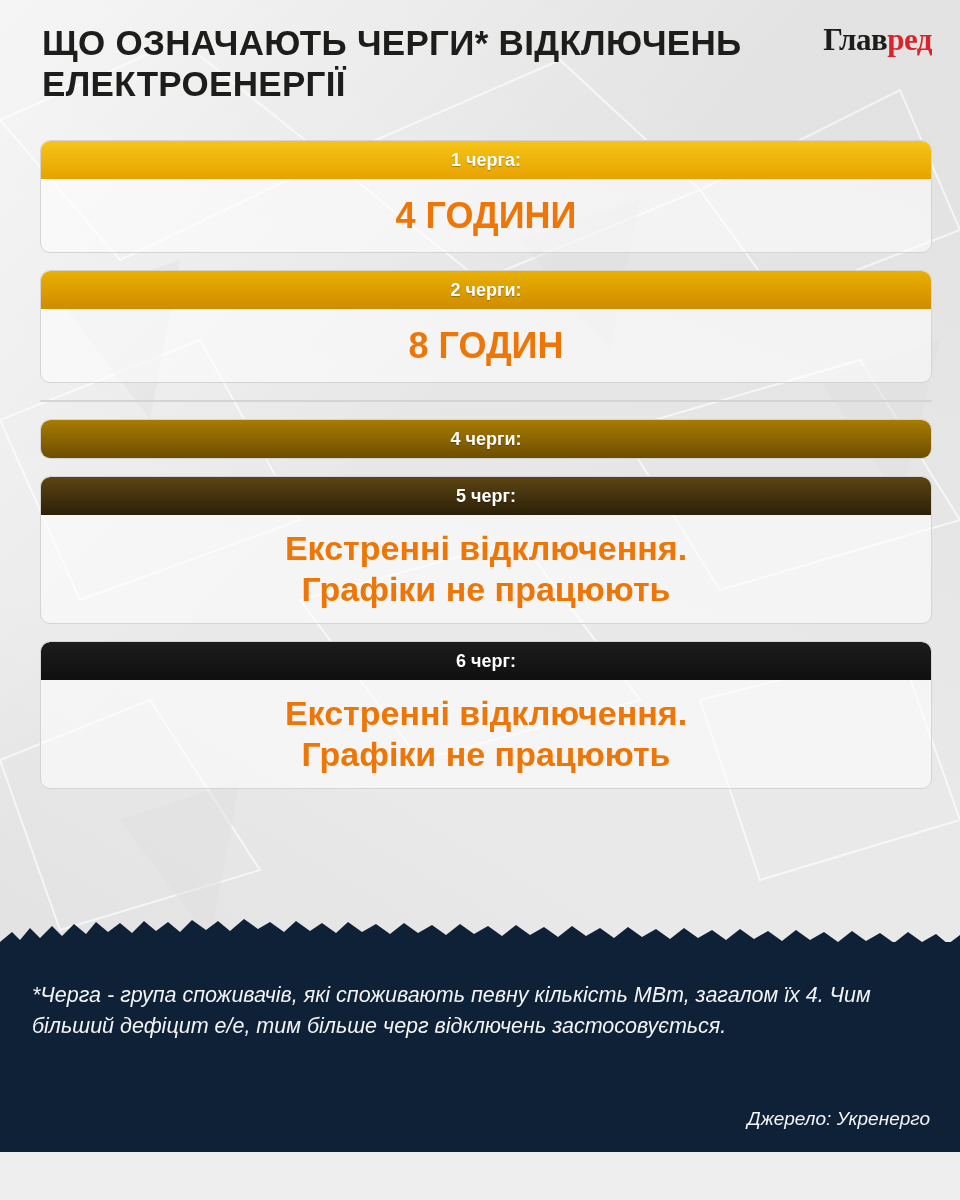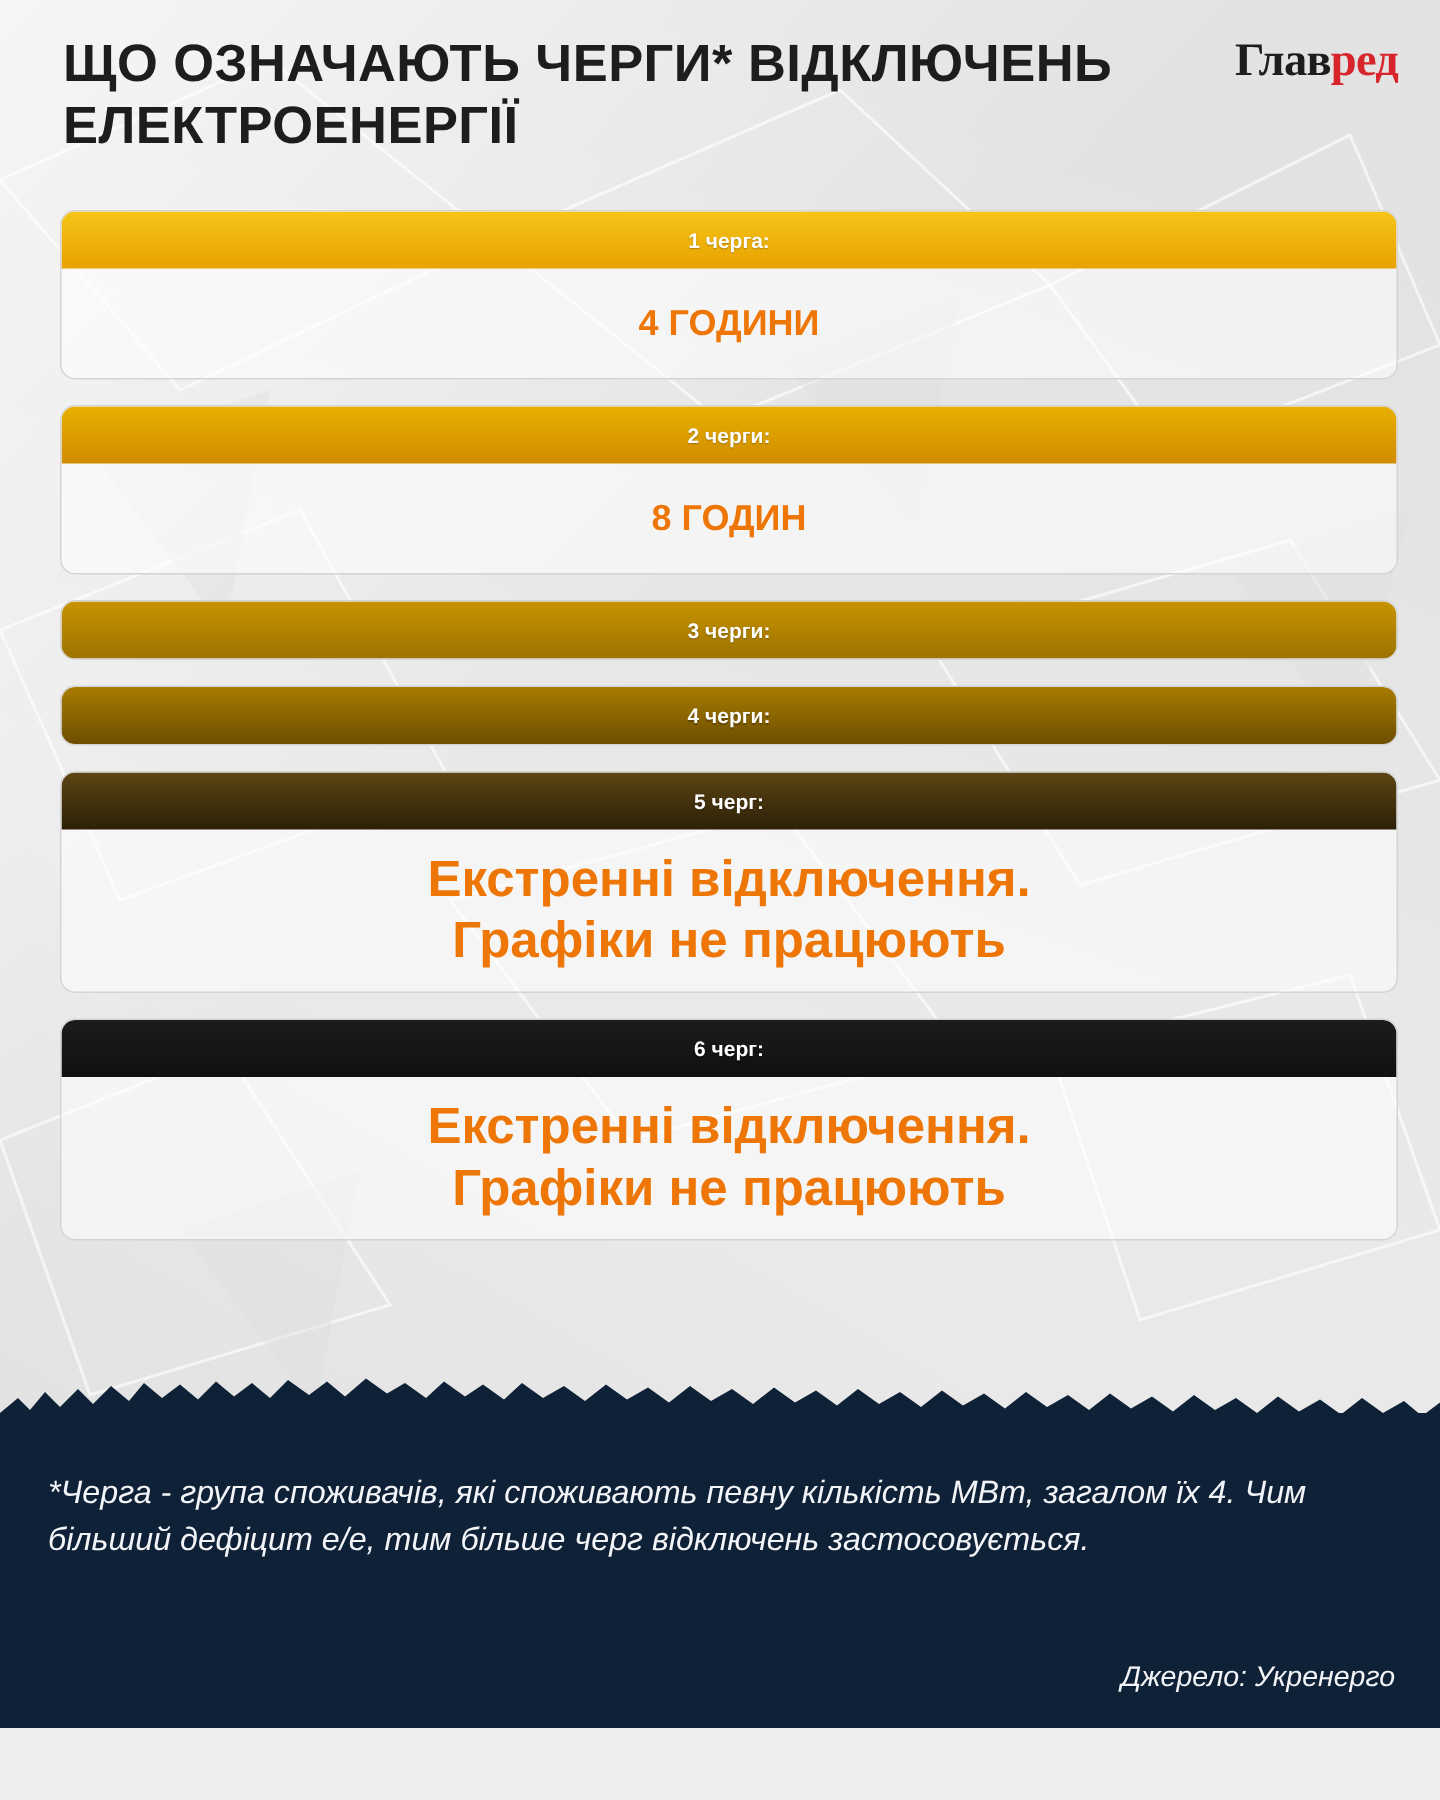--- a/index.html
+++ b/index.html
@@ -75,33 +75,33 @@
     background: rgba(255,255,255,0.55);
     overflow: hidden;
     box-shadow: 0 1px 0 rgba(255,255,255,0.6) inset;
   }
   .card-head {
     height: 38px;
     display: flex;
     align-items: center;
     justify-content: center;
     color: #ffffff;
-    font-size: 14px;
+    font-size: 18px;
     font-weight: bold;
     border-radius: 9px 9px 0 0;
     text-shadow: 0 1px 1px rgba(0,0,0,0.28);
   }
   .card-body {
     height: 73px;
     display: flex;
     flex-direction: column;
     align-items: center;
     justify-content: center;
     color: #ee7606;
-    font-size: 24px;
+    font-size: 36px;
     font-weight: bold;
     line-height: 1.22;
     text-align: center;
   }
   .card-body.two-line { height: 108px; font-size: 34px; }
   .card-body .ln { display: block; }
 
   
   .footer {
     position: absolute;
@@ -180,21 +180,20 @@
     </div>
 
     <div class="card">
       <div class="card-head" style="background: linear-gradient(rgb(232, 176, 0), rgb(208, 140, 0));">2 черги:</div>
       <div class="card-body" style="color: rgb(238, 118, 6);">
         <span class="ln">8 ГОДИН</span>
       </div>
     </div>
 
     <div class="card">
-      <div class="card-head" style="background: linear-gradient(rgb(199, 148, 0), rgb(157, 114, 0));">3 черги:</div>
     </div>
 
     <div class="card">
       <div class="card-head" style="background: linear-gradient(rgb(168, 124, 0), rgb(109, 78, 0));">4 черги:</div>
     </div>
 
     <div class="card">
       <div class="card-head" style="background: linear-gradient(rgb(93, 69, 19), rgb(44, 32, 8));">5 черг:</div>
       <div class="card-body two-line" style="color: rgb(238, 118, 6);">
         <span class="ln">Екстренні відключення.</span>

